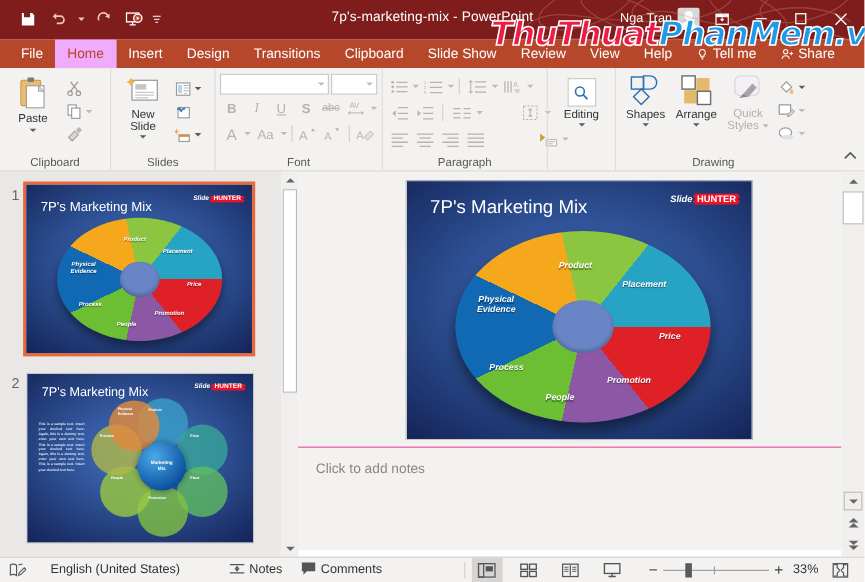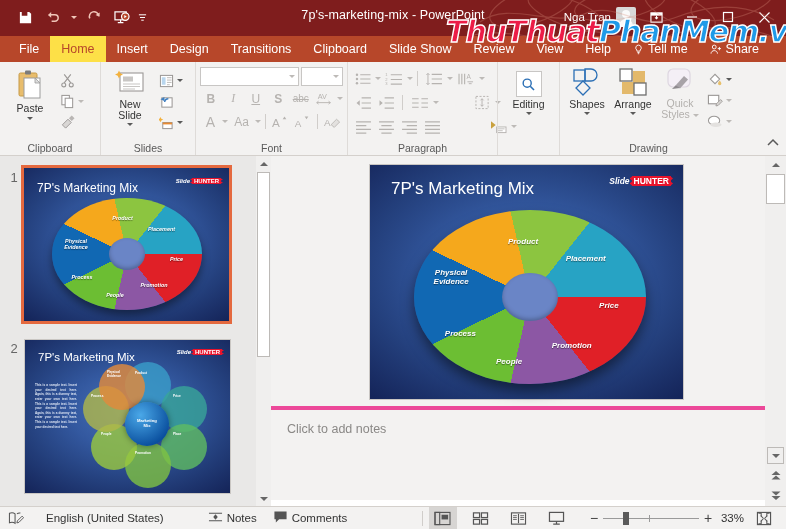--- a/index.html
+++ b/index.html
@@ -46,21 +46,21 @@
 
   
   .tabbar {
     position: absolute; left: 0; top: 36px; width: 786px; height: 26px;
     background: #b7472a; display: flex; align-items: flex-end; padding-left: 8px;
   }
   .tab {
     height: 26px; padding: 0 11px; display: flex; align-items: center;
     font-size: 12.5px; color: #fff; cursor: pointer; white-space: nowrap;
   }
-  .tab.active { background: #fde047; color: #b7472a; }
+  .tab.active { background: #f0abfc; color: #b7472a; }
   .tab-icon { margin-right: 4px; display: inline-flex; }
 
   
   .ribbon {
     position: absolute; left: 0; top: 62px; width: 786px; height: 94px;
     background: #f3f2f1; border-bottom: 1px solid #d4d0cc;
     display: flex; align-items: stretch;
   }
   .grp { position: relative; display: flex; flex-direction: column; padding: 3px 4px 0 4px; }
   .grp + .grp { border-left: 1px solid #dedbd8; }
@@ -159,21 +159,21 @@
   .stage {
     position: absolute; left: 271px; top: 156px; width: 494px; height: 250px;
     background: #f3f2f1;
   }
   .slide-main {
     position: absolute; left: 98px; top: 8px; width: 315px; height: 236px;
     background: #1e3c7b; border: 1px solid #c9c6c3;
   }
   .notes {
     position: absolute; left: 271px; top: 406px; width: 494px; height: 94px;
-    background: #f3f2f1; border-top: 4px solid #ec4899;
+    background: #f3f2f1; border-top: 1px solid #ec4899;
   }
   .notes-text { position: absolute; left: 16px; top: 12px; font-size: 12.5px; color: #8a8886; cursor: text; }
 
   
   .statusbar {
     position: absolute; left: 0; bottom: 0; width: 786px; height: 23px;
     background: #f3f2f1; border-top: 1px solid #d4d0cc;
     display: flex; align-items: center; font-size: 11.5px; color: #333;
   }
   .sb-item { display: flex; align-items: center; gap: 4px; padding: 0 8px; height: 23px; cursor: pointer; }

